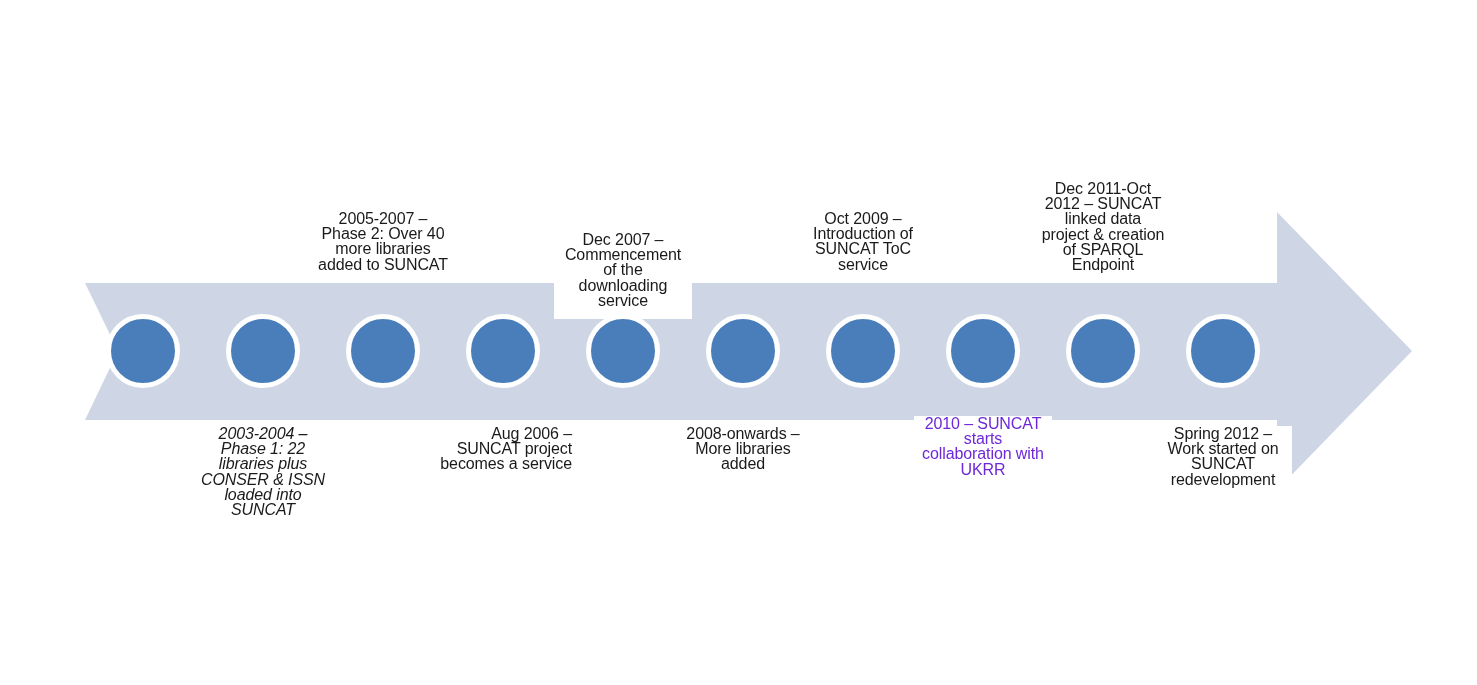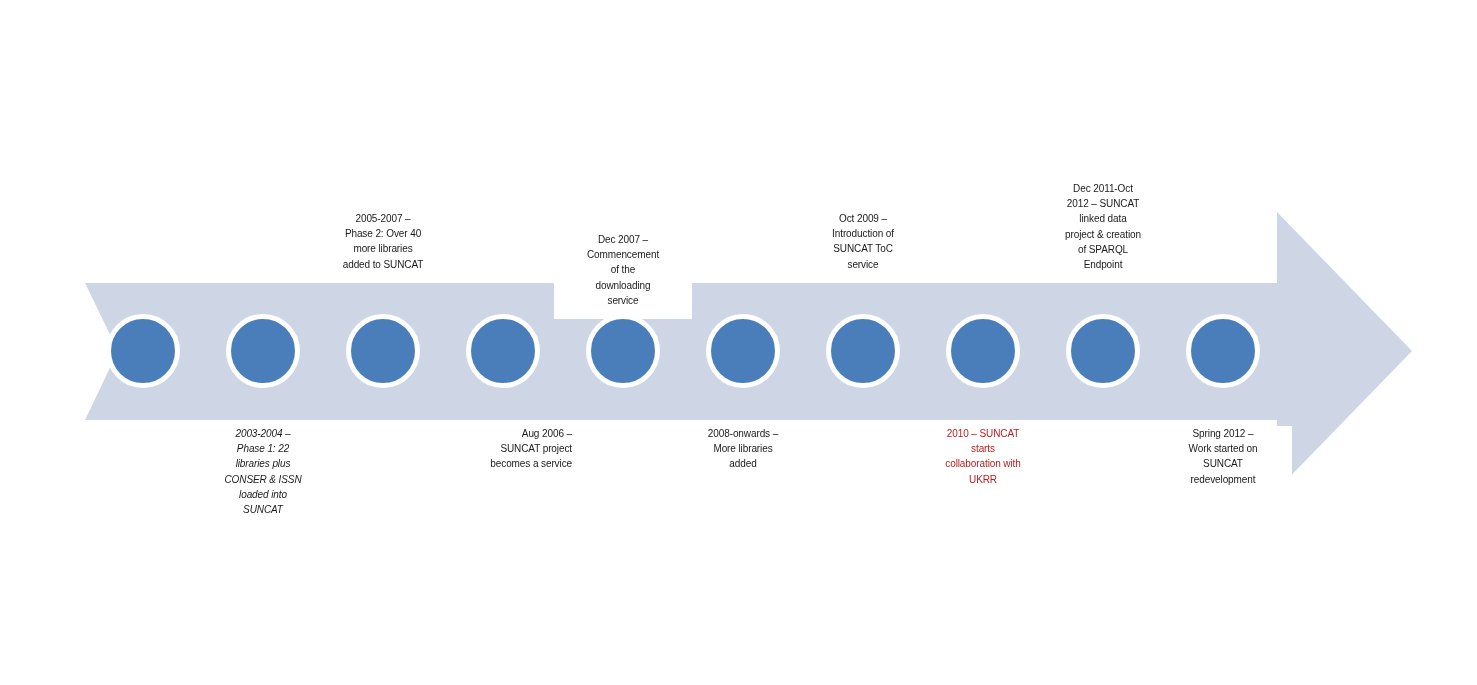--- a/index.html
+++ b/index.html
@@ -29,21 +29,21 @@
     width: 74px;
     height: 74px;
     border-radius: 50%;
     background: #4a7ebb;
     border: 5px solid #ffffff;
     box-sizing: border-box;
   }
   .callout {
     position: absolute;
     text-align: center;
-    font-size: 10px;
+    font-size: 16px;
     line-height: 15.2px;
     color: #1a1a1a;
     background: #ffffff;
     white-space: pre-line;
     letter-spacing: -0.1px;
   }
   .callout.above {
     
   }
   .callout.below {
@@ -103,21 +103,21 @@
 SUNCAT</div>
 
   <div class="callout below" style="left: 434px; top: 426px; width: 138px; height: 48px; color: rgb(26, 26, 26); text-align: right;">Aug 2006 –
 SUNCAT project
 becomes a service</div>
 
   <div class="callout below" style="left: 674px; top: 426px; width: 138px; height: 48px; color: rgb(26, 26, 26);">2008-onwards –
 More libraries
 added</div>
 
-  <div class="callout below" style="left: 914px; top: 426px; width: 138px; height: 64px; color: #b91c1c; text-align: center;">2010 – SUNCAT
+  <div class="callout below" style="left: 914px; top: 416px; width: 138px; height: 64px; color: #6d28d9; text-align: center;">2010 – SUNCAT
 starts
 collaboration with
 UKRR</div>
 
   <div class="callout below" style="left: 1154px; top: 426px; width: 138px; height: 64px; color: rgb(26, 26, 26);">Spring 2012 –
 Work started on
 SUNCAT
 redevelopment</div>
 
 </div>

